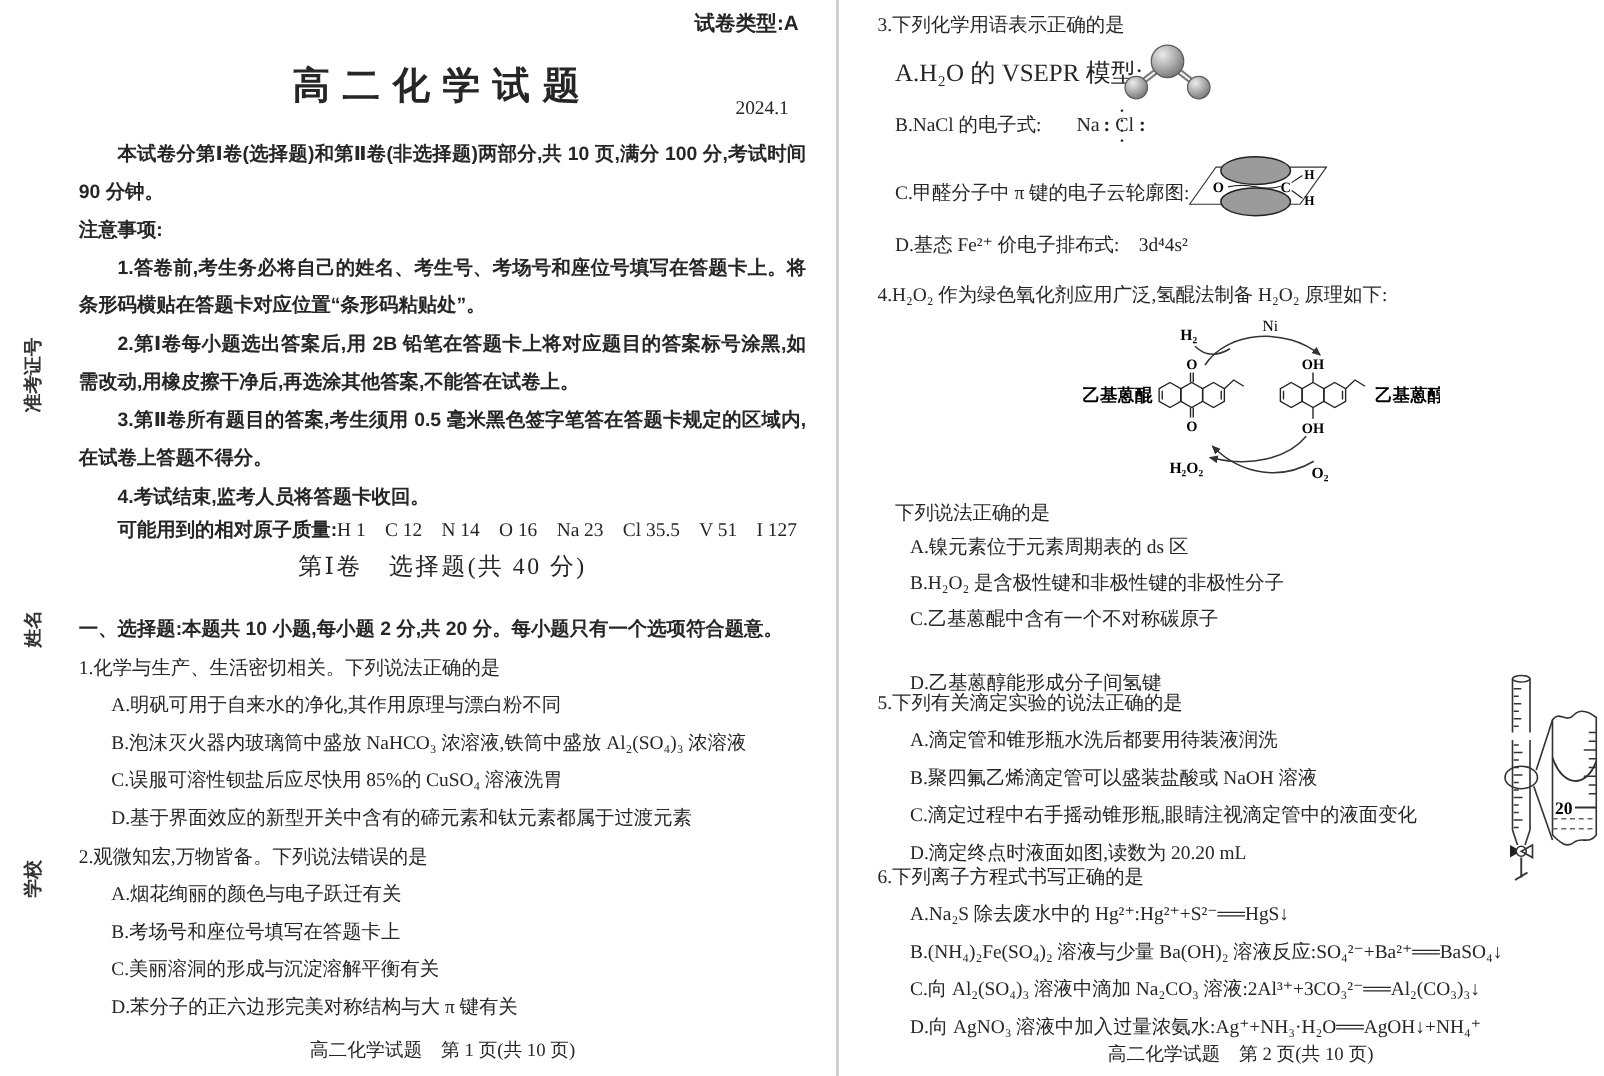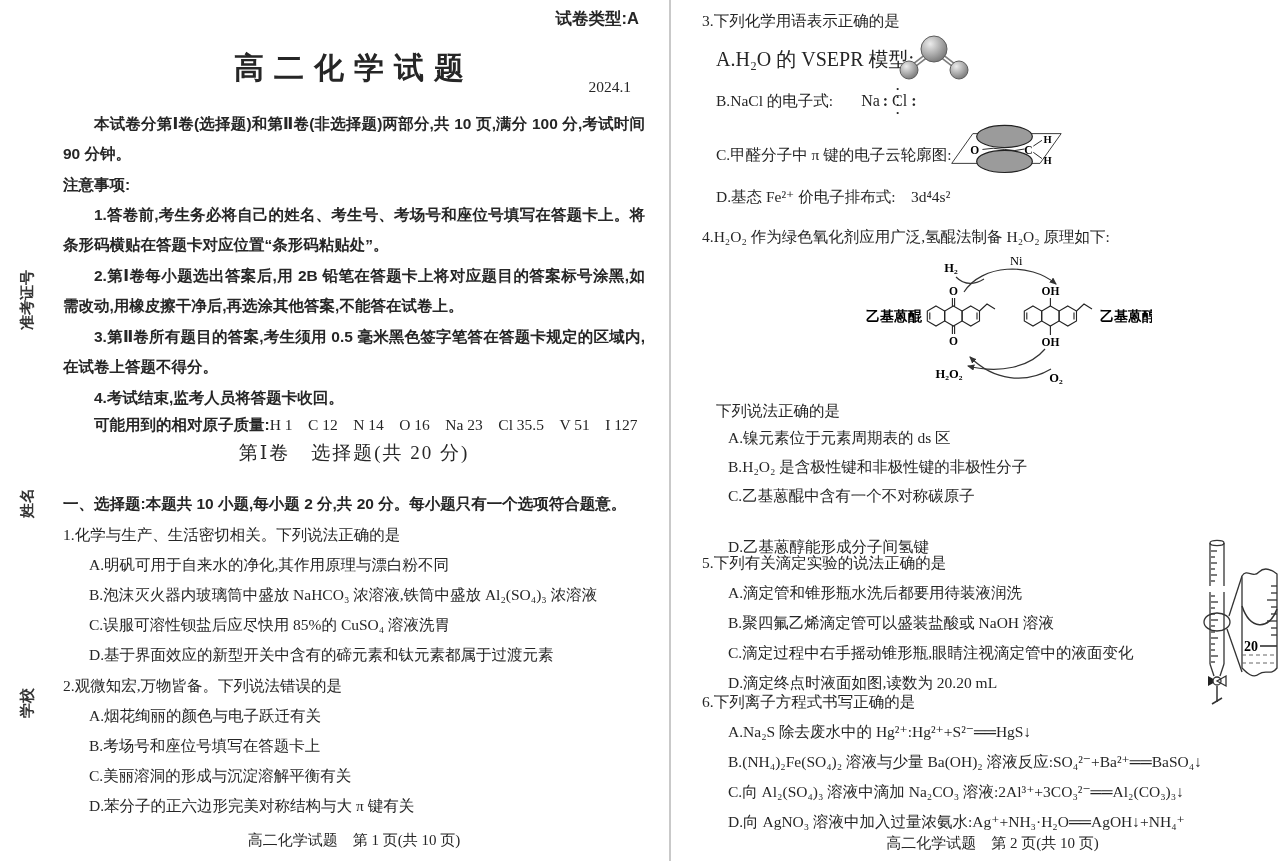--- a/index.html
+++ b/index.html
@@ -56,21 +56,21 @@
 
   <p class="p hei indent2" style="top:109px">本试卷分第Ⅰ卷(选择题)和第Ⅱ卷(非选择题)两部分,共 10 页,满分 100 分,考试时间 90 分钟。</p>
   <p class="p hei" style="top:170px">注意事项:</p>
   <p class="p hei indent2" style="top:200px">1.答卷前,考生务必将自己的姓名、考生号、考场号和座位号填写在答题卡上。将条形码横贴在答题卡对应位置“条形码粘贴处”。</p>
   <p class="p hei indent2" style="top:261px">2.第Ⅰ卷每小题选出答案后,用 2B 铅笔在答题卡上将对应题目的答案标号涂黑,如需改动,用橡皮擦干净后,再选涂其他答案,不能答在试卷上。</p>
   <p class="p hei indent2" style="top:322px">3.第Ⅱ卷所有题目的答案,考生须用 0.5 毫米黑色签字笔答在答题卡规定的区域内,在试卷上答题不得分。</p>
   <p class="p hei indent2" style="top:383px">4.考试结束,监考人员将答题卡收回。</p>
 
   <p class="p nowrap" style="top:410px;text-indent:2em;"><span class="hei">可能用到的相对原子质量:</span><span>H 1　C 12　N 14　O 16　Na 23　Cl 35.5　V 51　I 127</span></p>
 
-  <h2 class="section-title" style="top:440px">第Ⅰ卷　选择题(共 20 分)</h2>
+  <h2 class="section-title" style="top:440px">第Ⅰ卷　选择题(共 40 分)</h2>
   <p class="p hei nowrap" style="top:489px">一、选择题:本题共 10 小题,每小题 2 分,共 20 分。每小题只有一个选项符合题意。</p>
 
   <div class="qblock" style="top:520px">
     <p>1.化学与生产、生活密切相关。下列说法正确的是</p>
     <p class="opt">A.明矾可用于自来水的净化,其作用原理与漂白粉不同</p>
     <p class="opt">B.泡沫灭火器内玻璃筒中盛放 NaHCO₃ 浓溶液,铁筒中盛放 Al₂(SO₄)₃ 浓溶液</p>
     <p class="opt">C.误服可溶性钡盐后应尽快用 85%的 CuSO₄ 溶液洗胃</p>
     <p class="opt">D.基于界面效应的新型开关中含有的碲元素和钛元素都属于过渡元素</p>
   </div>
 

